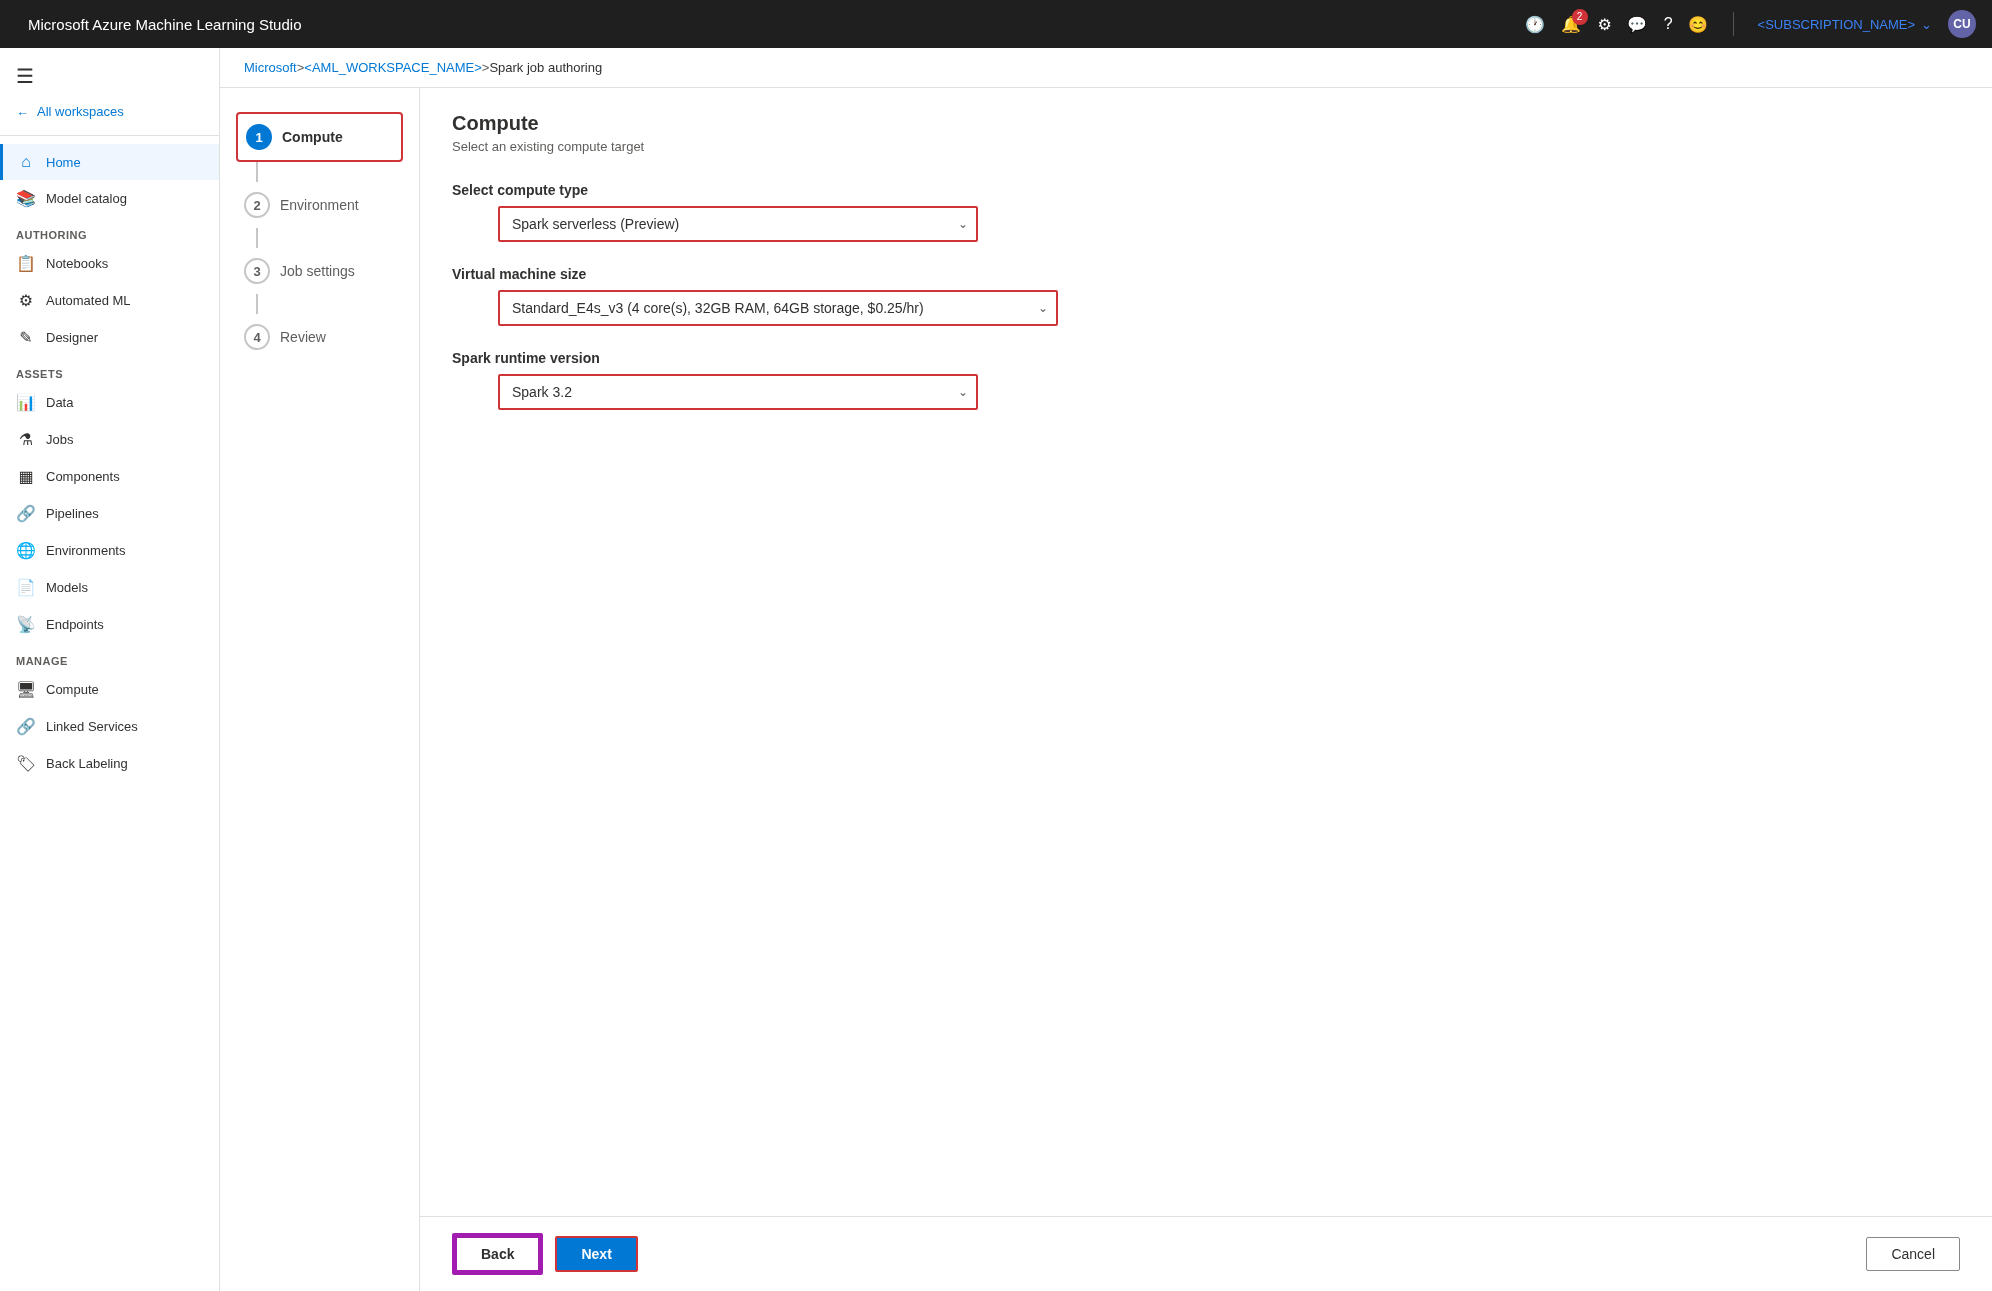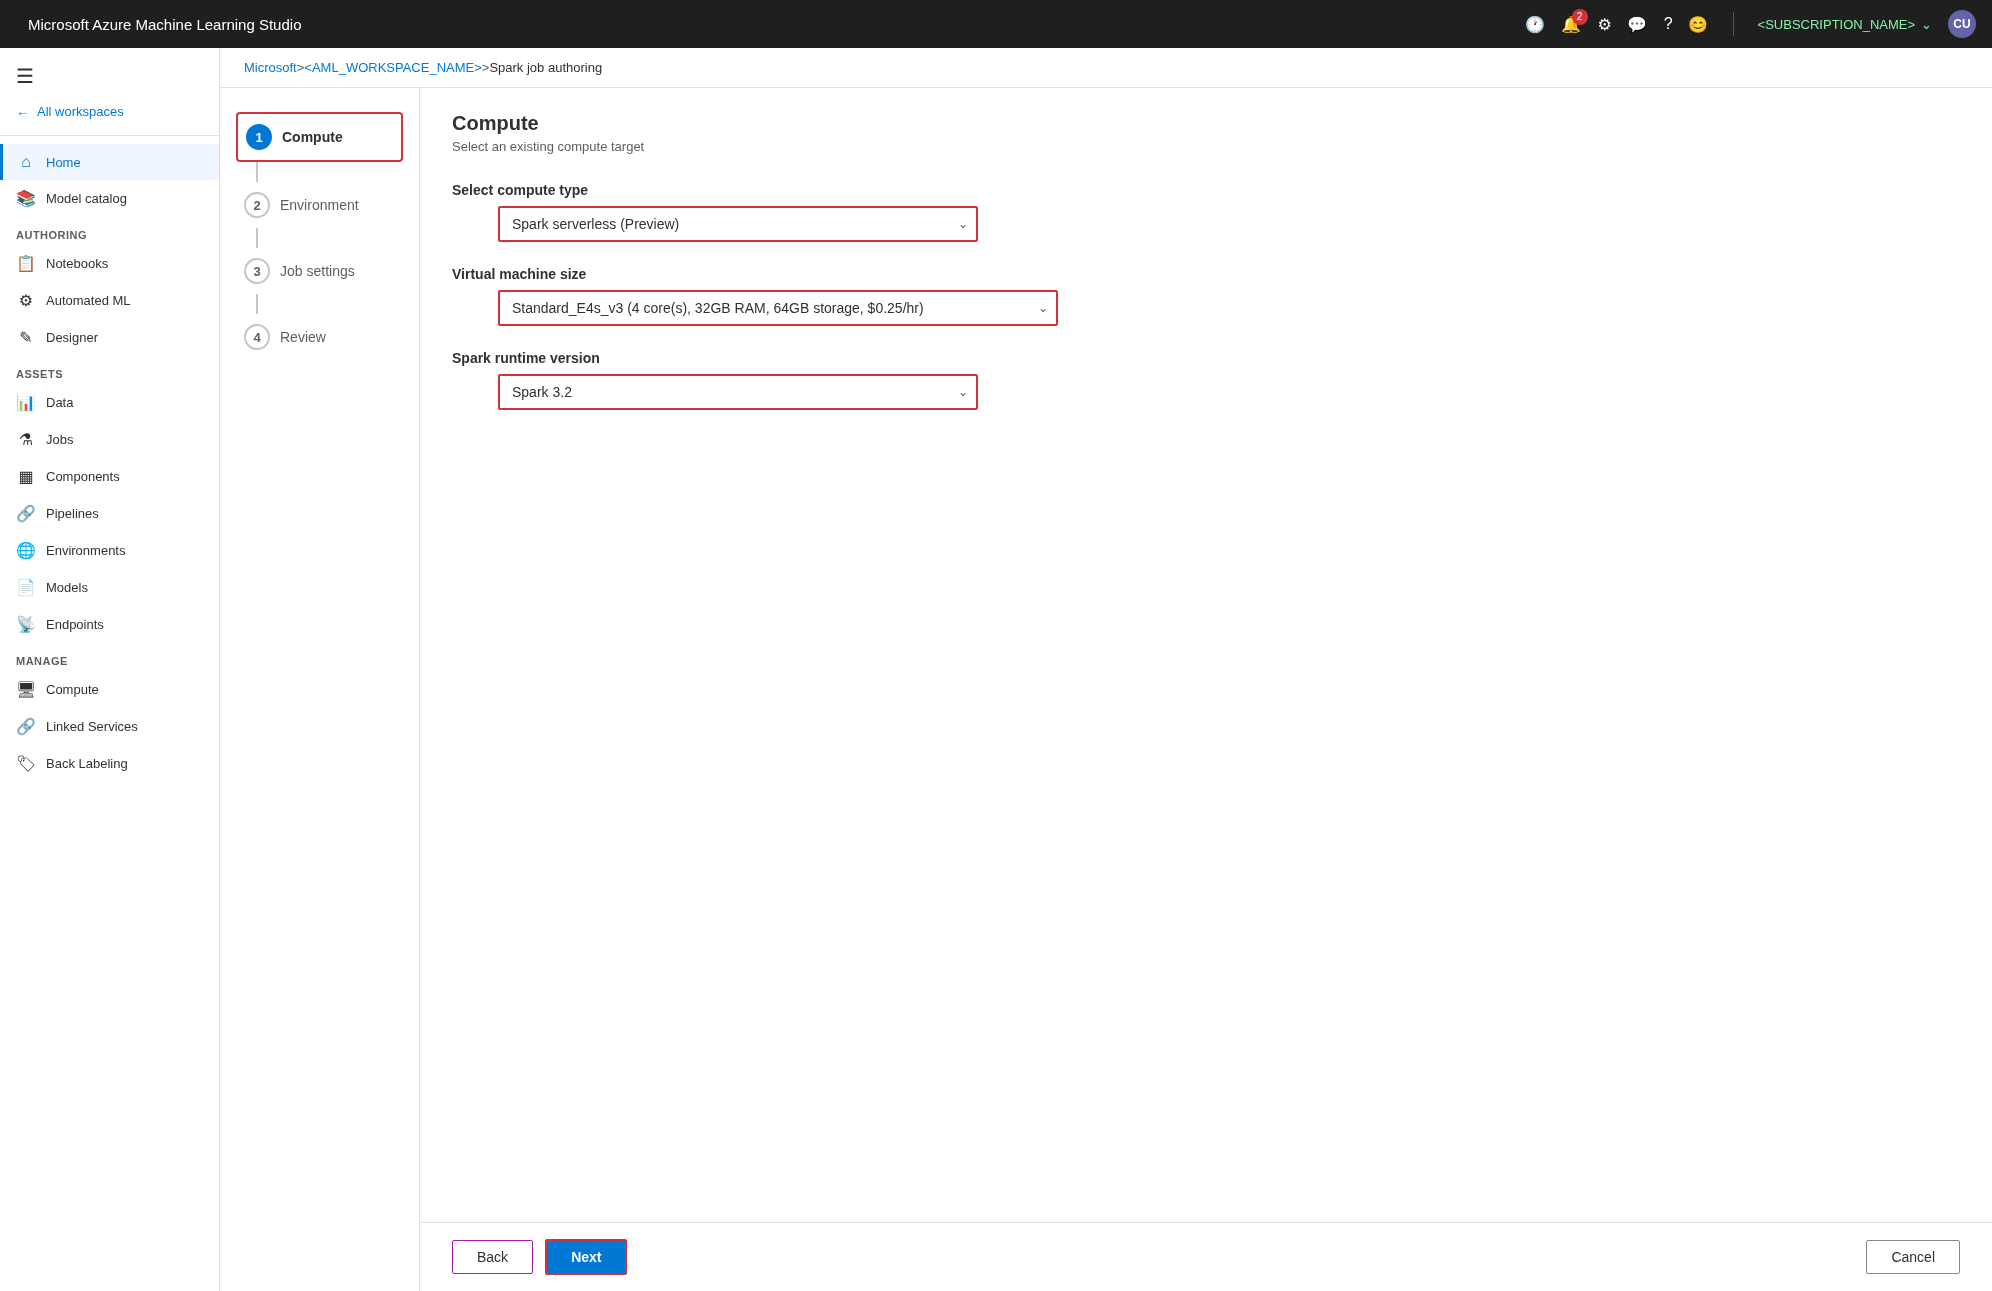--- a/index.html
+++ b/index.html
@@ -21,21 +21,21 @@
     .topbar-badge {
       background: #d13438;
       color: #fff;
       border-radius: 50%;
       font-size: 10px;
       width: 16px; height: 16px;
       display: flex; align-items: center; justify-content: center;
       position: absolute; top: -6px; right: -6px;
     }
     .topbar-separator { width: 1px; height: 24px; background: #555; margin: 0 8px; }
-    .topbar-account { display: flex; align-items: center; gap: 6px; color: #86efac; font-size: 13px; }
+    .topbar-account { display: flex; align-items: center; gap: 6px; color: #3b82f6; font-size: 13px; }
     .topbar-avatar { width: 28px; height: 28px; border-radius: 50%; background: #6264a7; display: flex; align-items: center; justify-content: center; font-size: 12px; color: #fff; font-weight: 600; }
 
     
     .main-layout { display: flex; flex: 1; overflow: hidden; }
 
     
     .sidebar {
       width: 220px;
       background: #fff;
       border-right: 1px solid #e0e0e0;
@@ -184,21 +184,21 @@
       background: #fff;
     }
     .btn {
       padding: 8px 24px;
       font-size: 14px;
       border-radius: 2px;
       cursor: pointer;
       font-family: 'Segoe UI', sans-serif;
       font-weight: 400;
     }
-    .btn-default { background: #fff; border: 1px solid #a21caf; color: #323130; }
+    .btn-default { background: #fff; border: 5px solid #a21caf; color: #323130; font-weight: bold; }
     .btn-primary { background: #0078d4; border: 2px solid #d13438; color: #fff; font-weight: 600; }
     .btn-cancel { margin-left: auto; background: #fff; border: 1px solid #8a8886; color: #323130; }
   </style>
 </head>
 <body>
 
 <div class="topbar">
   <span class="topbar-title">Microsoft Azure Machine Learning Studio</span>
   <div class="topbar-icons">
     <span class="topbar-icon">🕐</span>

